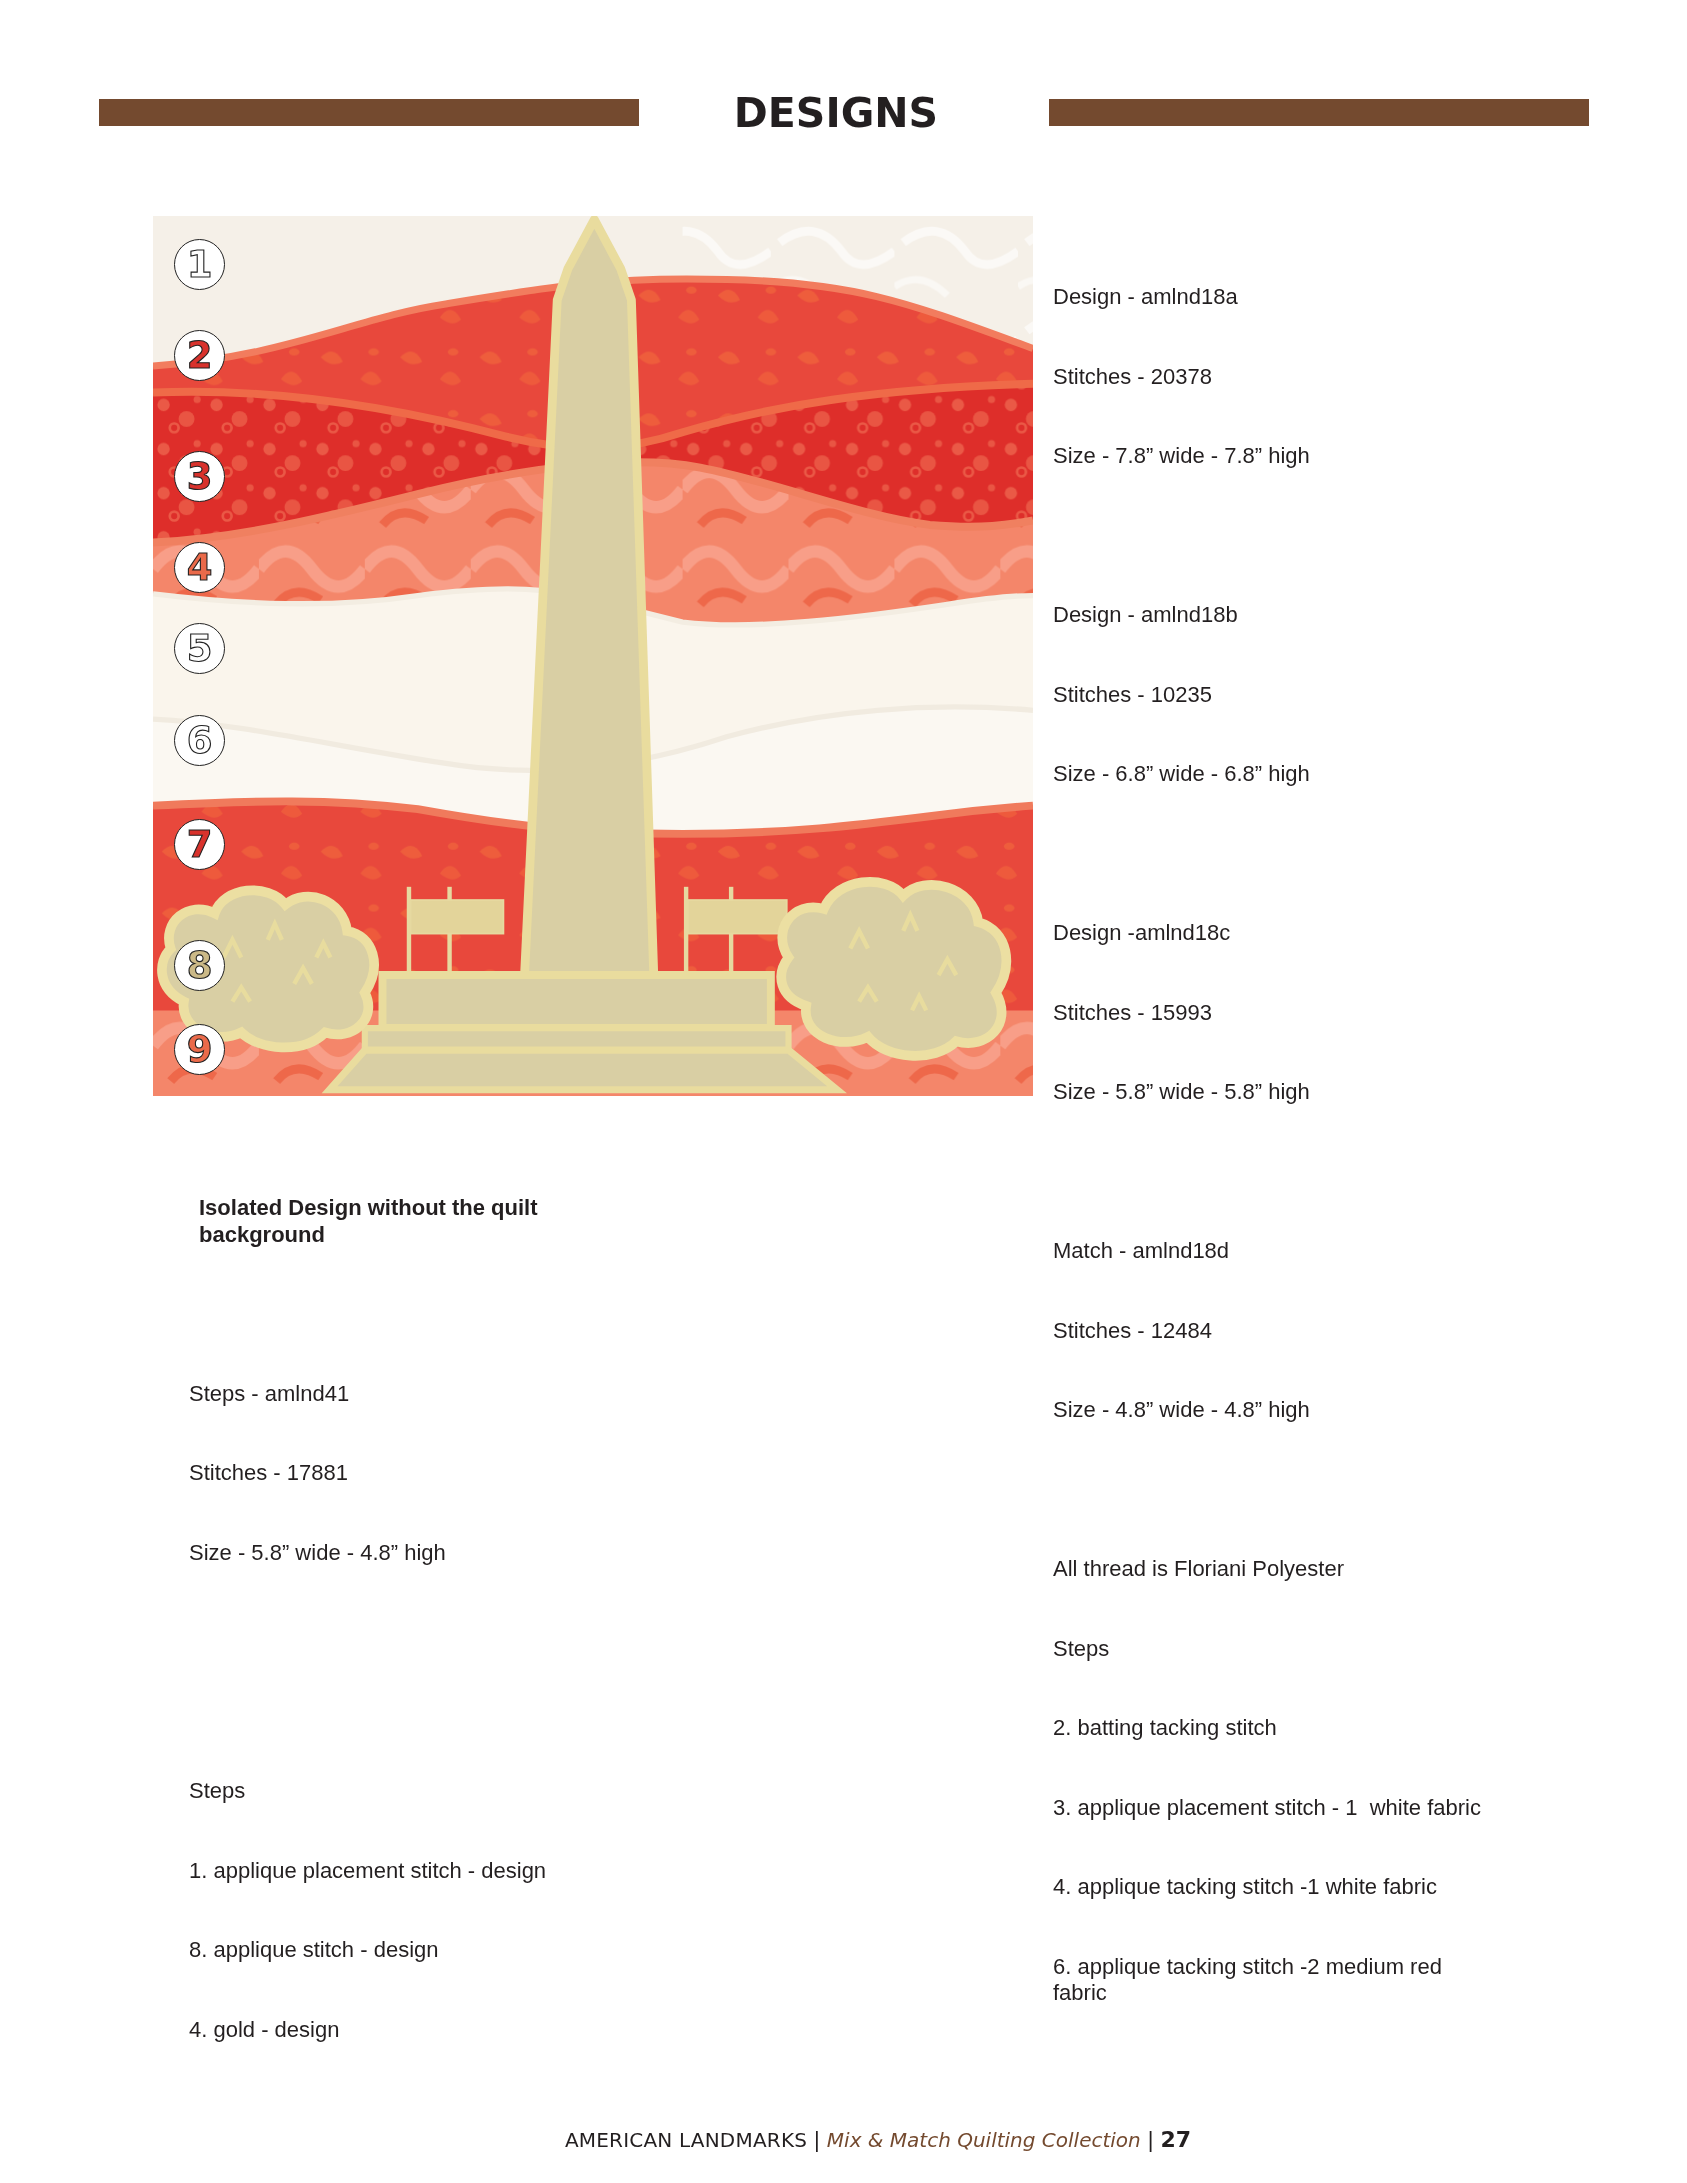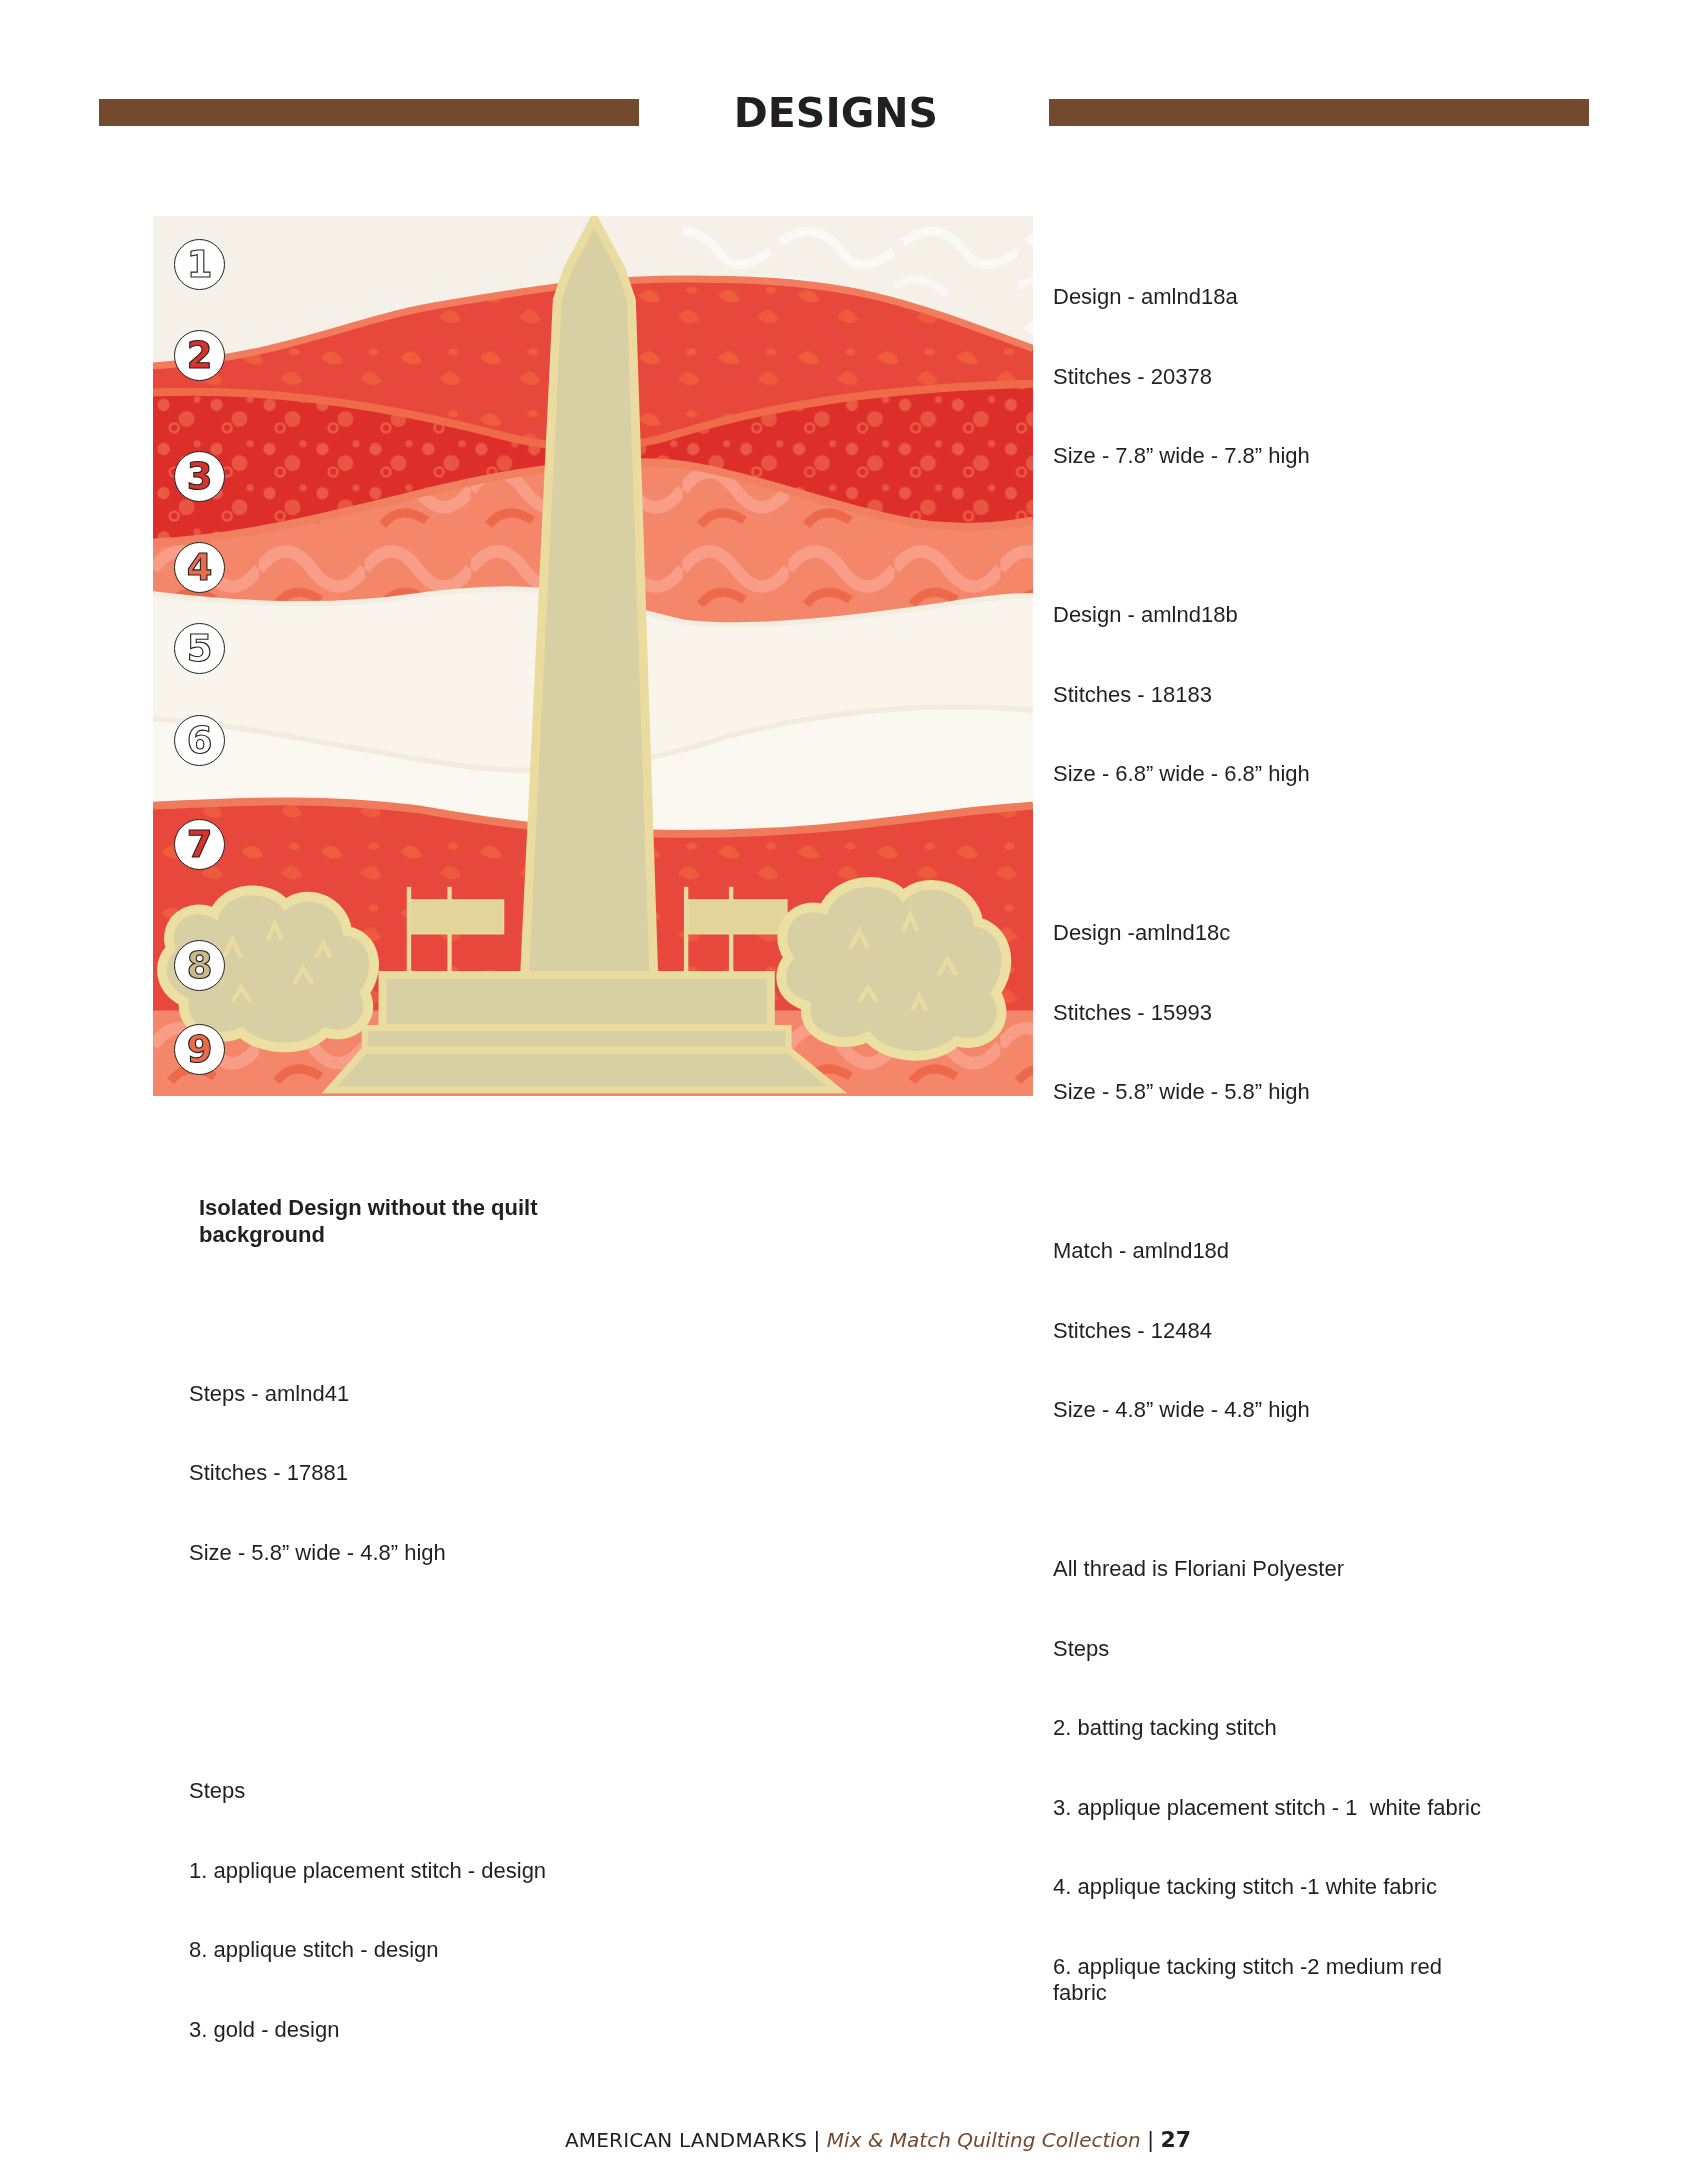--- a/index.html
+++ b/index.html
@@ -127,21 +127,21 @@
   <div class="num" style="left:21px;top:724px;color:#cbb987;">8</div>
   <div class="num" style="left:21px;top:808px;color:#ea6a4a;">9</div>
 </div>
 
 <div class="col right-col">
   <span class="line">Design - amlnd18a</span>
   <span class="line">Stitches - 20378</span>
   <span class="line">Size - 7.8” wide - 7.8” high</span>
   <span class="line"></span>
   <span class="line">Design - amlnd18b</span>
-  <span class="line">Stitches - 18183</span>
+  <span class="line">Stitches - 10235</span>
   <span class="line">Size - 6.8” wide - 6.8” high</span>
   <span class="line"></span>
   <span class="line">Design -amlnd18c</span>
   <span class="line">Stitches - 15993</span>
   <span class="line">Size - 5.8” wide - 5.8” high</span>
   <span class="line"></span>
   <span class="line">Match - amlnd18d</span>
   <span class="line">Stitches - 12484</span>
   <span class="line">Size - 4.8” wide - 4.8” high</span>
   <span class="line"></span>
@@ -179,19 +179,19 @@
   <span class="line bold">Isolated Design without the quilt background</span>
   <span class="line"></span>
   <span class="line">Steps - amlnd41</span>
   <span class="line">Stitches - 17881</span>
   <span class="line">Size - 5.8” wide - 4.8” high</span>
   <span class="line"></span>
   <span class="line"></span>
   <span class="line">Steps</span>
   <span class="line">1. applique placement stitch - design</span>
   <span class="line">8. applique stitch - design</span>
-  <span class="line">3. gold - design</span>
+  <span class="line">4. gold - design</span>
 </div>
 
 <div class="footer">
   <span class="brand">AMERICAN LANDMARKS</span><span class="sep">|</span><span class="coll">Mix &amp; Match Quilting Collection</span><span class="sep">|</span><span class="page">27</span>
 </div>
 
 
 </body></html>

